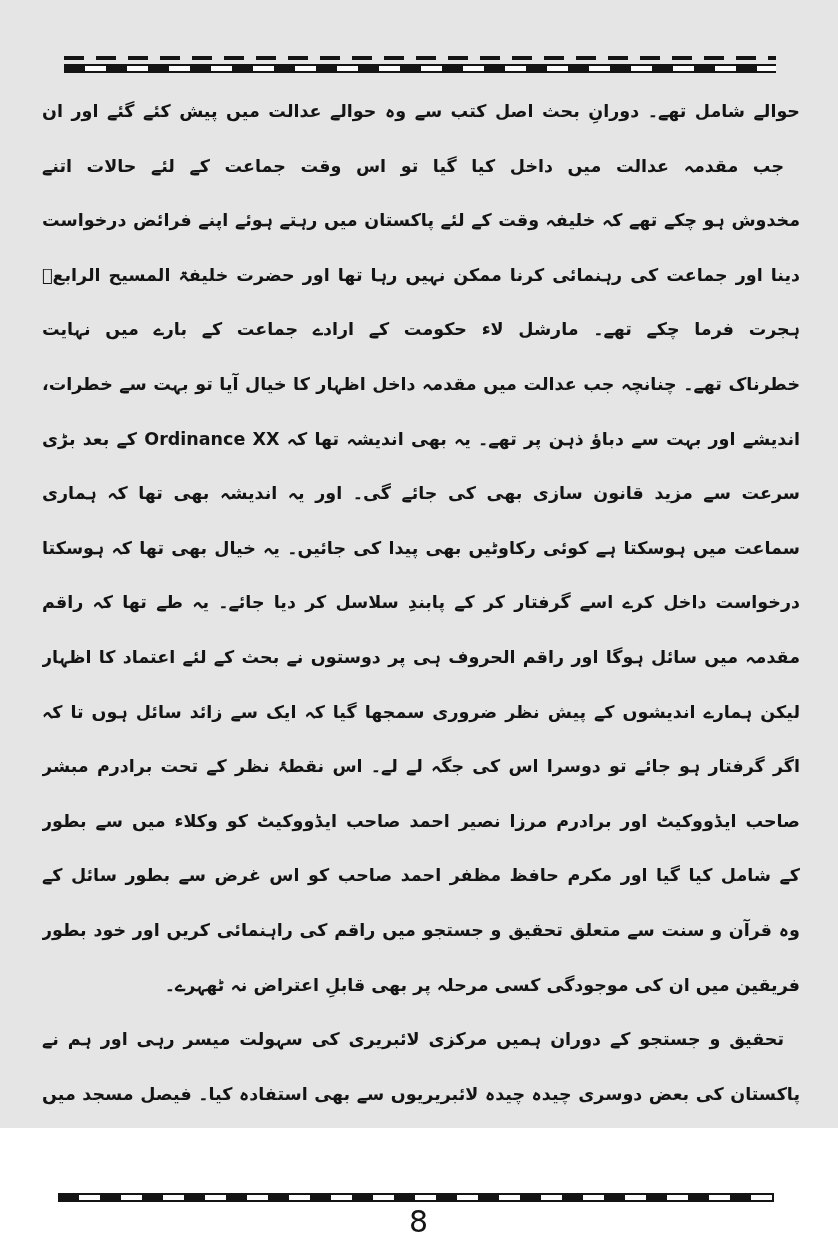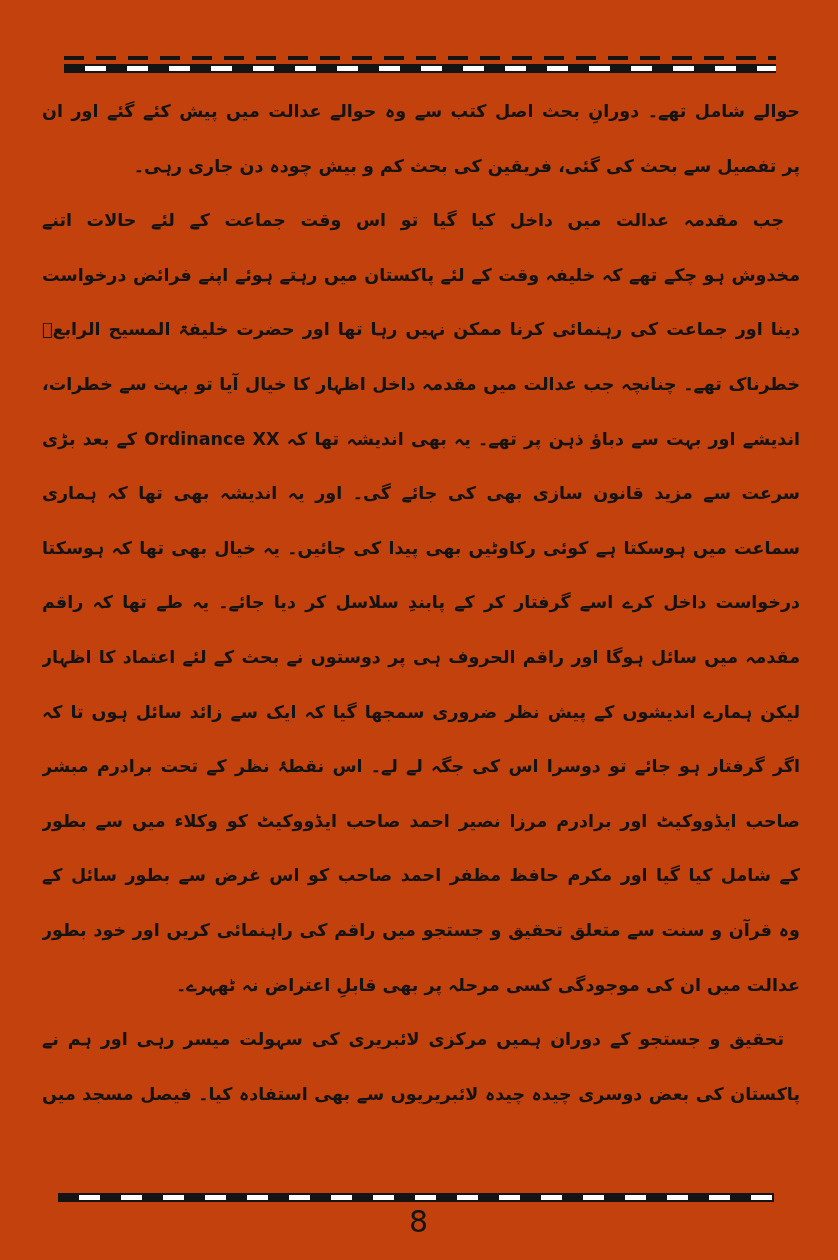--- a/index.html
+++ b/index.html
@@ -4,22 +4,22 @@
 <style>
   html, body {
     margin: 0; padding: 0;
     width: 838px; height: 1260px;
     overflow: hidden;
     background: #ffffff;
     font-family: "DejaVu Sans", sans-serif;
   }
   .page {
     position: relative;
-    width: 838px; height: 1260px;
-    background: #c2410c;
+    width: 838px; height: 1128px;
+    background: #e5e5e5;
     color: #141414;
   }
   
   .top-border { position: absolute; top: 56px; left: 64px; right: 62px; }
   .dash-thin {
     height: 4px;
     background: repeating-linear-gradient(90deg, #141414 0 20px, transparent 20px 32px);
   }
   .dash-band {
     height: 5px;
@@ -65,36 +65,36 @@
 
 <div class="page">
 
   <div class="top-border">
     <div class="dash-thin"></div>
     <div class="dash-band"></div>
   </div>
 
   <div class="text-block">
       <div class="line" dir="rtl">حوالے شامل تھے۔ دورانِ بحث اصل کتب سے وہ حوالے عدالت میں پیش کئے گئے اور ان</div>
-      <div class="line right" dir="rtl">پر تفصیل سے بحث کی گئی، فریقین کی بحث کم و بیش چودہ دن جاری رہی۔</div>
       <div class="line indent" dir="rtl">جب مقدمہ عدالت میں داخل کیا گیا تو اس وقت جماعت کے لئے حالات اتنے</div>
       <div class="line" dir="rtl">مخدوش ہو چکے تھے کہ خلیفہ وقت کے لئے پاکستان میں رہتے ہوئے اپنے فرائض درخواست</div>
       <div class="line" dir="rtl">دینا اور جماعت کی رہنمائی کرنا ممکن نہیں رہا تھا اور حضرت خلیفۃ المسیح الرابعؒ پاکستان سے</div>
+      <div class="line" dir="rtl">ہجرت فرما چکے تھے۔ مارشل لاء حکومت کے ارادے جماعت کے بارے میں نہایت</div>
       <div class="line" dir="rtl">خطرناک تھے۔ چنانچہ جب عدالت میں مقدمہ داخل اظہار کا خیال آیا تو بہت سے خطرات،</div>
       <div class="line" dir="rtl">اندیشے اور بہت سے دباؤ ذہن پر تھے۔ یہ بھی اندیشہ تھا کہ Ordinance XX کے بعد بڑی</div>
       <div class="line" dir="rtl">سرعت سے مزید قانون سازی بھی کی جائے گی۔ اور یہ اندیشہ بھی تھا کہ ہماری درخواست کی</div>
       <div class="line" dir="rtl">سماعت میں ہوسکتا ہے کوئی رکاوٹیں بھی پیدا کی جائیں۔ یہ خیال بھی تھا کہ ہوسکتا ہے کہ جو بھی</div>
       <div class="line" dir="rtl">درخواست داخل کرے اسے گرفتار کر کے پابندِ سلاسل کر دیا جائے۔ یہ طے تھا کہ راقم الحروف</div>
       <div class="line" dir="rtl">مقدمہ میں سائل ہوگا اور راقم الحروف ہی پر دوستوں نے بحث کے لئے اعتماد کا اظہار کیا تھا۔</div>
       <div class="line" dir="rtl">لیکن ہمارے اندیشوں کے پیش نظر ضروری سمجھا گیا کہ ایک سے زائد سائل ہوں تا کہ ایک</div>
       <div class="line" dir="rtl">اگر گرفتار ہو جائے تو دوسرا اس کی جگہ لے لے۔ اس نقطۂ نظر کے تحت برادرم مبشر لطیف احمد</div>
       <div class="line" dir="rtl">صاحب ایڈووکیٹ اور برادرم مرزا نصیر احمد صاحب ایڈووکیٹ کو وکلاء میں سے بطور سائل</div>
       <div class="line" dir="rtl">کے شامل کیا گیا اور مکرم حافظ مظفر احمد صاحب کو اس غرض سے بطور سائل کے شامل کیا گیا کہ</div>
       <div class="line" dir="rtl">وہ قرآن و سنت سے متعلق تحقیق و جستجو میں راقم کی راہنمائی کریں اور خود بطور سائل کے</div>
-      <div class="line right" dir="rtl">عدالت میں ان کی موجودگی کسی مرحلہ پر بھی قابلِ اعتراض نہ ٹھہرے۔</div>
+      <div class="line right" dir="rtl">فریقین میں ان کی موجودگی کسی مرحلہ پر بھی قابلِ اعتراض نہ ٹھہرے۔</div>
       <div class="line indent" dir="rtl">تحقیق و جستجو کے دوران ہمیں مرکزی لائبریری کی سہولت میسر رہی اور ہم نے تحقیق و جستجو میں</div>
       <div class="line" dir="rtl">پاکستان کی بعض دوسری چیدہ چیدہ لائبریریوں سے بھی استفادہ کیا۔ فیصل مسجد میں اسلامی</div>
     </div>
 
   <div class="bottom-border">
     <div class="dash-band"></div>
   </div>
 
   <div class="page-number">8</div>
 

